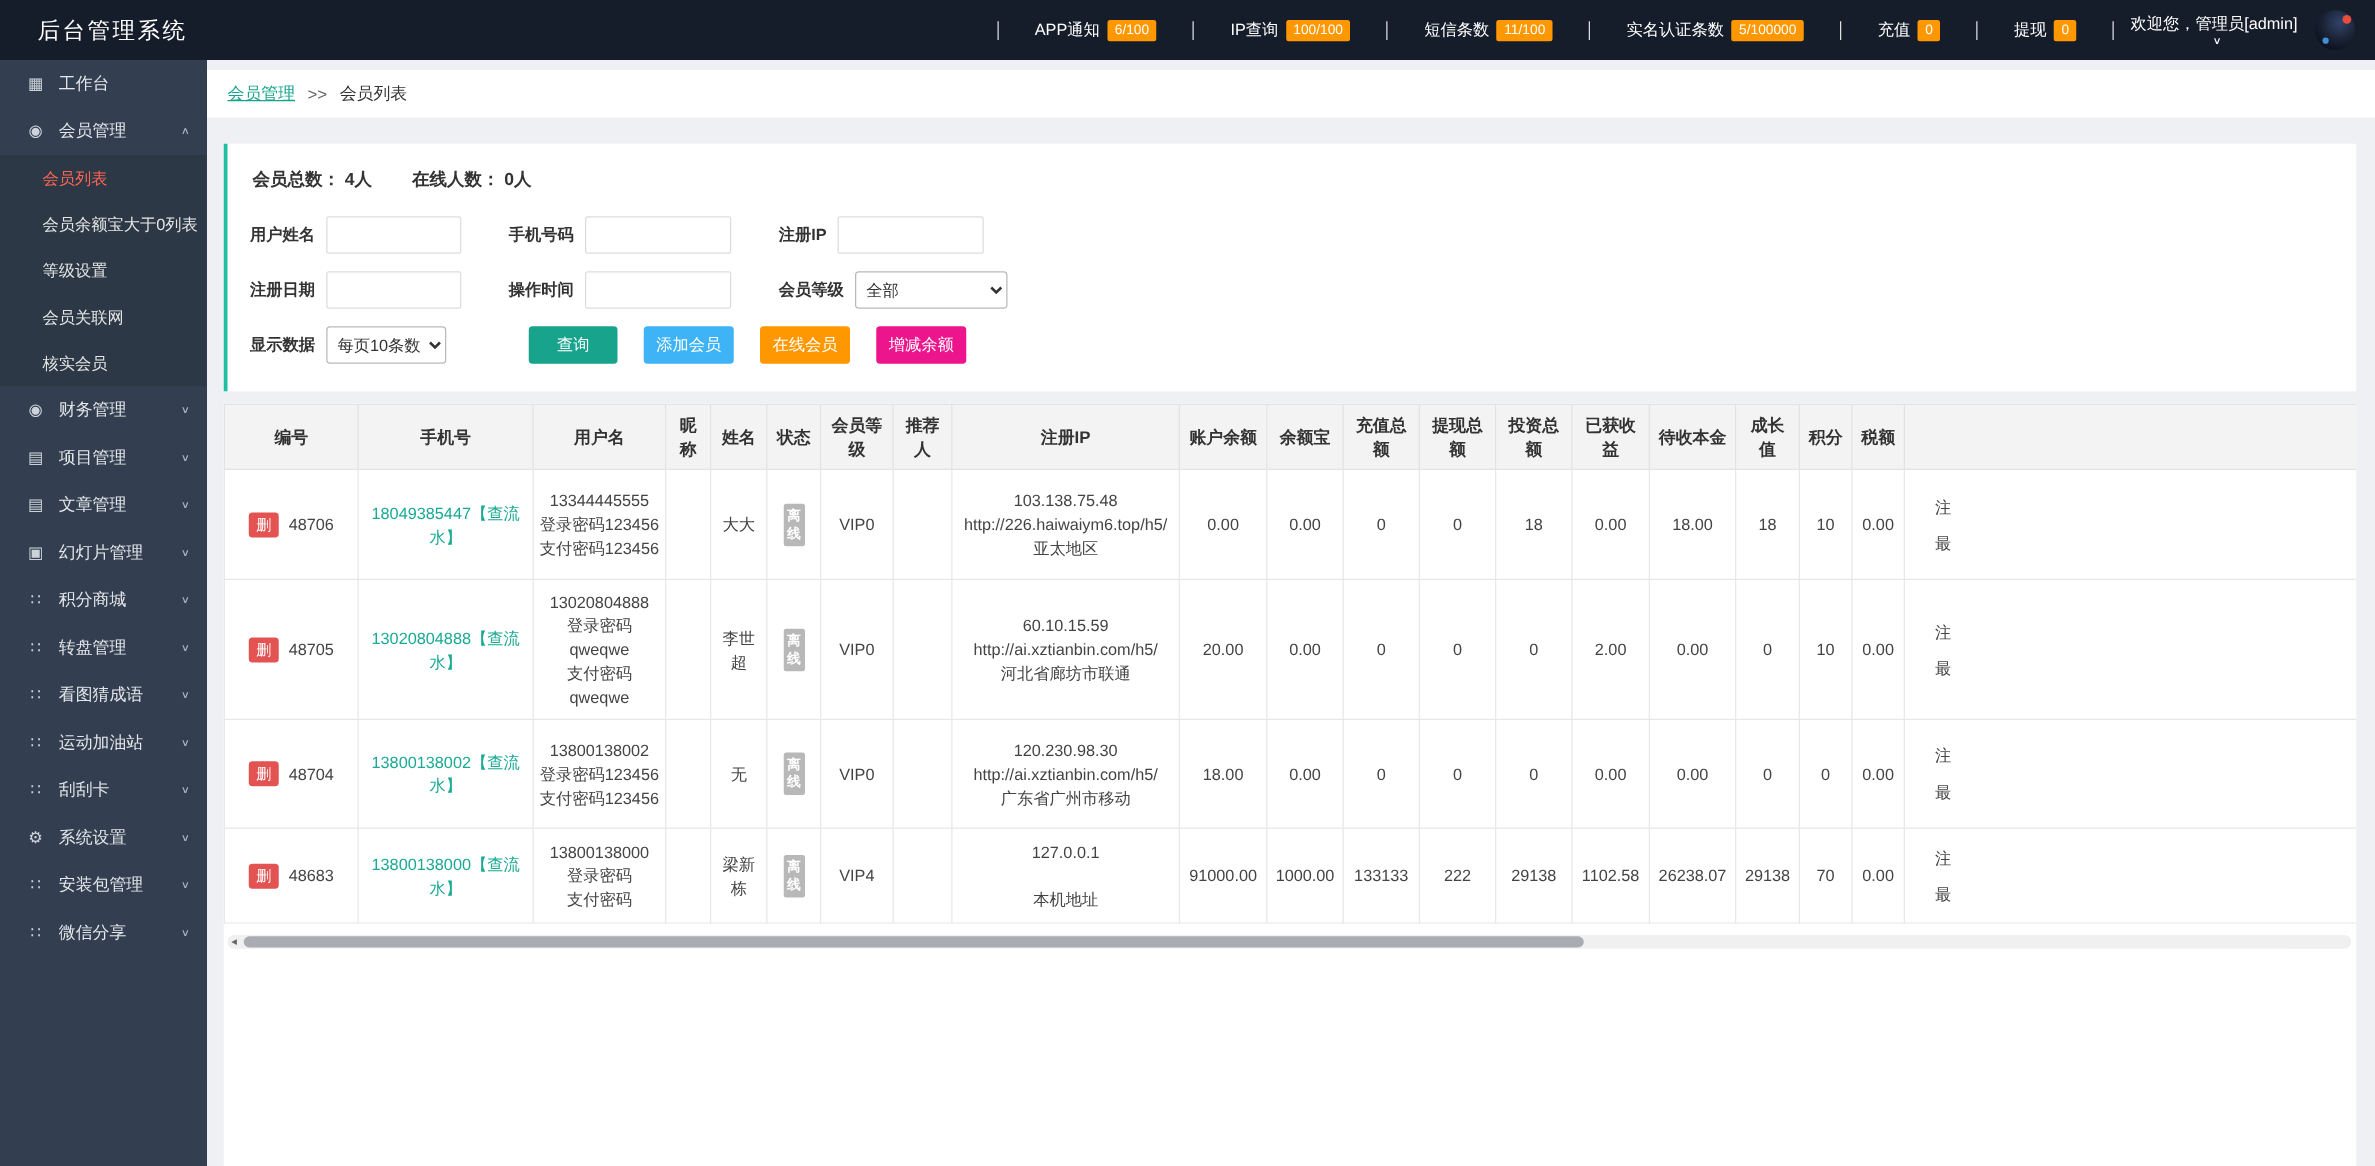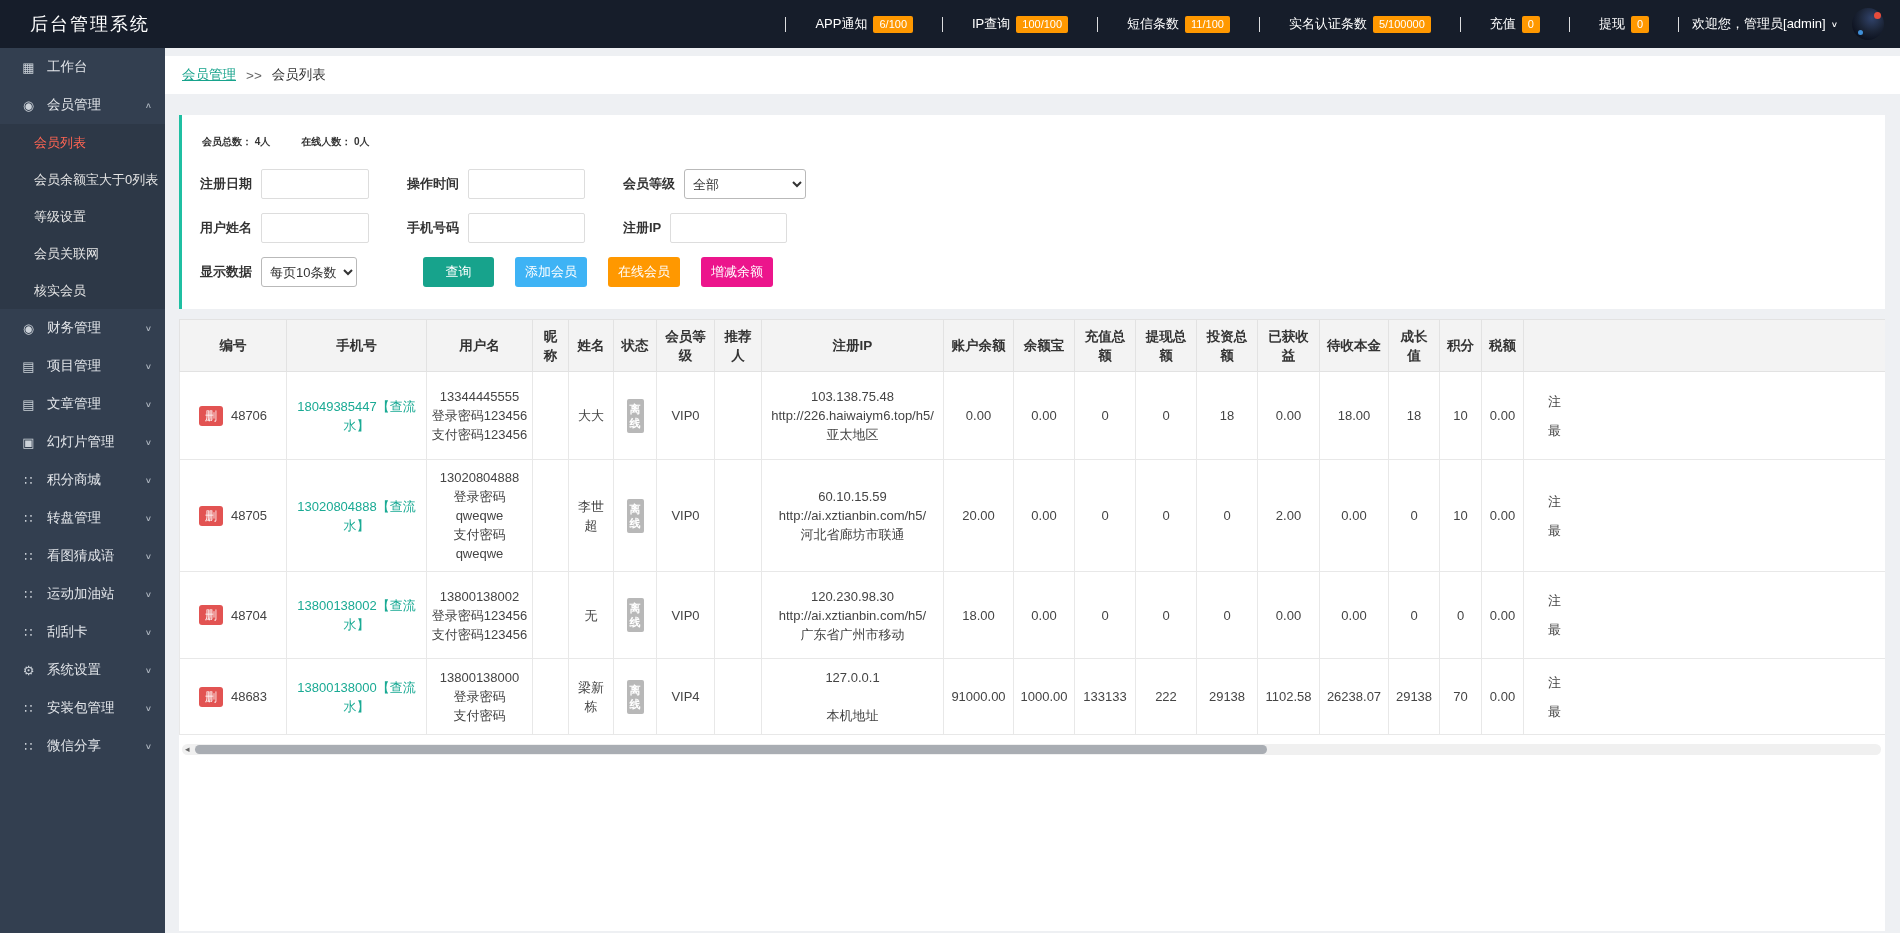--- a/index.html
+++ b/index.html
@@ -7,21 +7,21 @@
     font-family:"Liberation Sans","DejaVu Sans",sans-serif;}
 
   
   .topbar{position:fixed;top:0;left:0;width:1900px;height:48px;background:#161d2a;
     display:flex;align-items:center;z-index:20;}
   .logo{padding-left:30px;color:#fff;font-size:18px;letter-spacing:2px;white-space:nowrap;}
   .topbar-right{margin-left:auto;display:flex;align-items:center;padding-right:16px;}
   .tb-item{display:flex;align-items:center;color:#fff;font-size:13px;cursor:pointer;white-space:nowrap;}
   .tb-badge{background:#ff9800;color:#fff;font-size:11px;padding:2px 6px;border-radius:2px;margin-left:6px;line-height:13px;}
   .tb-divider{width:1px;height:15px;background:rgba(255,255,255,.85);margin:0 13px;display:inline-block;}
-  .welcome{color:#fff;font-size:13px;display:flex;align-items:center;margin-right:14px;cursor:pointer;white-space:nowrap;}
+  .welcome{color:#fff;font-size:13px;display:flex;align-items:center;margin-right:14px;cursor:pointer;white-space:nowrap;flex-direction:column;}
   .welcome .chev{font-size:10px;margin-left:5px;transform:scaleY(.8);}
   .avatar{width:32px;height:32px;border-radius:50%;position:relative;cursor:pointer;
     background:radial-gradient(circle at 62% 32%, #31436b 0%, #1b2436 45%, #0d1220 75%);}
   .avatar .dot{position:absolute;right:3px;top:4px;width:7px;height:7px;border-radius:50%;background:#e74c3c;}
   .avatar .dot2{position:absolute;left:6px;bottom:5px;width:5px;height:5px;border-radius:50%;background:#3f8fd8;}
 
   
   .sidebar{position:fixed;top:48px;left:0;width:165px;height:885px;background:#333f50;overflow:hidden;z-index:10;}
   .sb-item{height:38px;display:flex;align-items:center;padding:0 13px 0 20px;color:#e3e6ea;font-size:13.5px;cursor:pointer;}
   .sb-icon{width:17px;margin-right:10px;font-size:13px;color:#ccd2d9;text-align:center;flex:none;}
@@ -32,21 +32,21 @@
   .sb-subitem.active{color:#ff6553;}
 
   
   .main{position:absolute;top:48px;left:165px;width:1735px;height:885px;background:#eef0f3;overflow:hidden;}
   .breadcrumb{margin-top:8px;background:#fff;height:38px;display:flex;align-items:center;
     padding-left:17px;font-size:13.5px;color:#333;}
   .breadcrumb a{color:#17a38c;text-decoration:underline;cursor:pointer;}
   .breadcrumb .sep{margin:0 10px;color:#666;}
 
   .filter-panel{margin:21px 15px 0 14px;background:#fff;border-left:3px solid #1fbfa2;padding:14px 20px 8px 18px;}
-  .summary{font-size:10px;font-weight:bold;color:#333;margin:6px 0 20px 2px;}
+  .summary{font-size:14px;font-weight:bold;color:#333;margin:6px 0 20px 2px;}
   .summary .gap{margin-left:28px;}
   .frow{display:flex;align-items:center;margin-bottom:14px;}
   .fgroup{display:flex;align-items:center;margin-right:38px;}
   .flabel{font-size:13px;font-weight:bold;color:#333;margin-right:9px;white-space:nowrap;}
   .finput{width:108px;height:30px;border:1px solid #ddd;border-radius:2px;padding:0 8px;font-size:13px;background:#fff;outline:none;}
   .finput.wide{width:117px;}
   .fselect{height:30px;border:1px solid #b9b9b9;border-radius:3px;font-size:13px;padding:0 4px;background:#fff;outline:none;color:#333;}
   #level-select{width:122px;}
   #display-select{width:96px;}
   #filter-buttons{display:flex;align-items:center;margin-left:66px;}
@@ -213,47 +213,47 @@
   <div class="filter-panel">
     <div class="summary">
       <span>会员总数：</span>
       <span>4人</span>
       <span class="gap">在线人数：</span>
       <span>0人</span>
     </div>
 
     <div class="frow">
       <div class="fgroup">
+        <span class="flabel">用户姓名</span>
+        <input class="finput" style="">
+      </div>
+      <div class="fgroup">
+        <span class="flabel">手机号码</span>
+        <input class="finput wide" style="">
+      </div>
+      <div class="fgroup">
+        <span class="flabel">注册IP</span>
+        <input class="finput wide" style="">
+      </div>
+    </div>
+
+    <div class="frow">
+      <div class="fgroup">
         <span class="flabel">注册日期</span>
         <input class="finput" style="">
       </div>
       <div class="fgroup">
         <span class="flabel">操作时间</span>
         <input class="finput wide" style="">
       </div>
       <div class="fgroup">
         <span class="flabel">会员等级</span>
         <select class="fselect" id="level-select">
           <option>全部</option>
         </select>
-      </div>
-    </div>
-
-    <div class="frow">
-      <div class="fgroup">
-        <span class="flabel">用户姓名</span>
-        <input class="finput" style="">
-      </div>
-      <div class="fgroup">
-        <span class="flabel">手机号码</span>
-        <input class="finput wide" style="">
-      </div>
-      <div class="fgroup">
-        <span class="flabel">注册IP</span>
-        <input class="finput wide" style="">
       </div>
     </div>
 
     <div class="frow">
       <div class="fgroup" style="margin-right:0;">
         <span class="flabel">显示数据</span>
         <select class="fselect" id="display-select">
           <option>每页10条数据</option>
         </select>
       </div>

